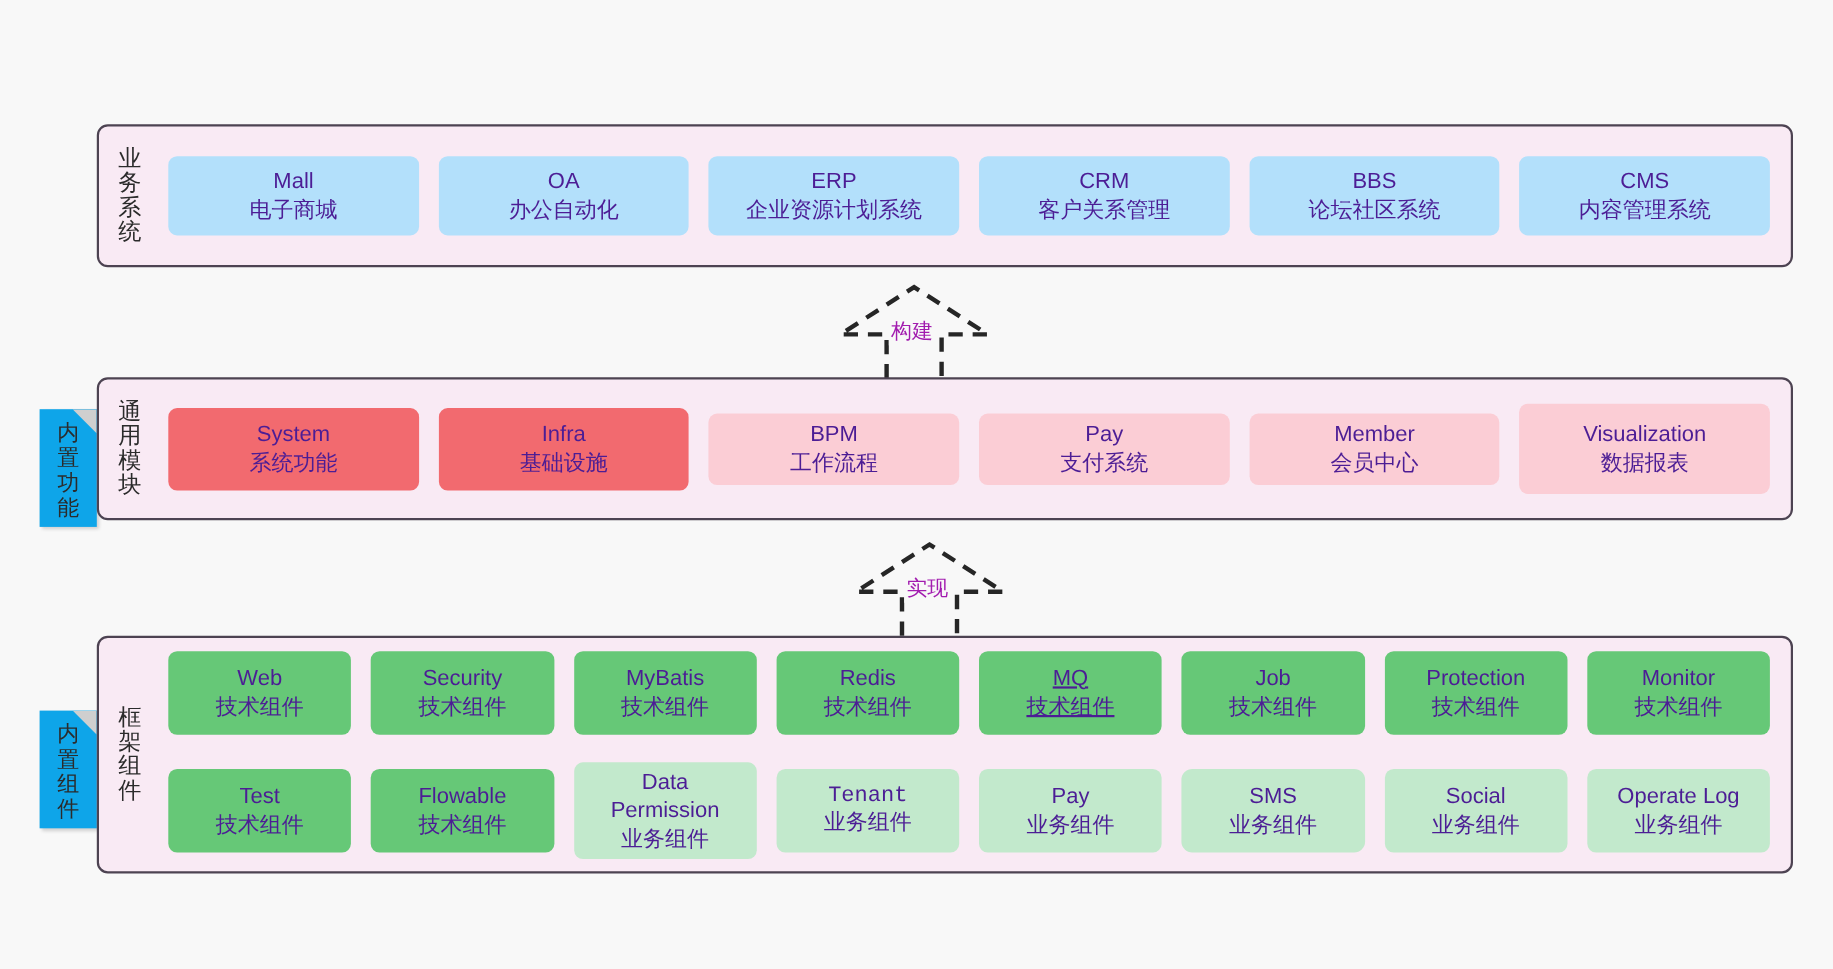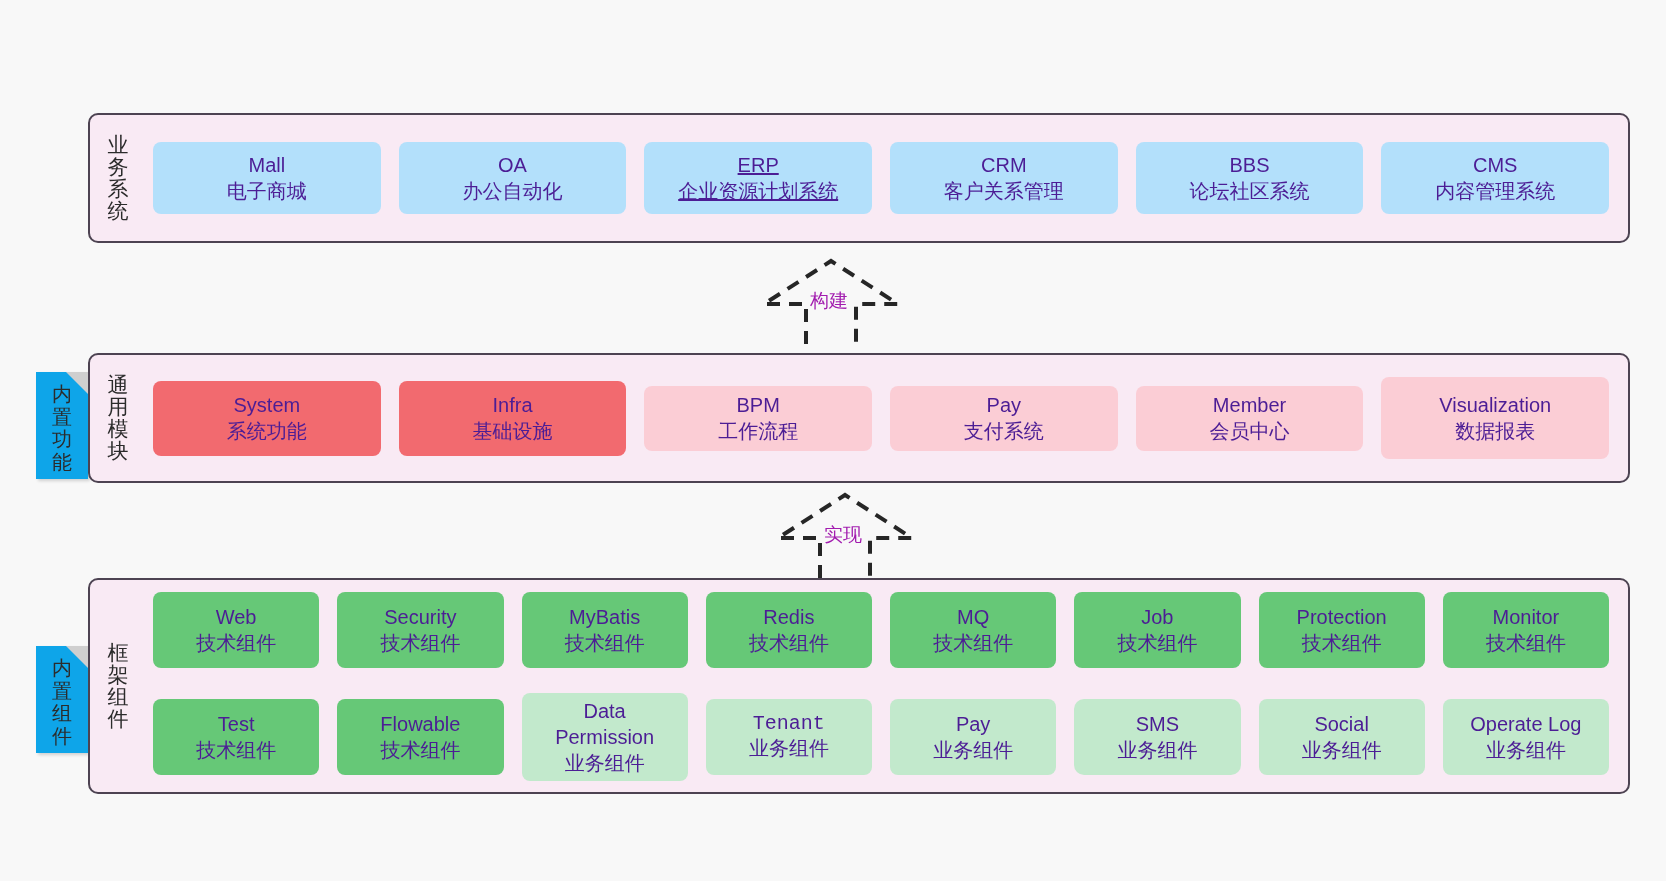--- a/index.html
+++ b/index.html
@@ -163,21 +163,21 @@
           <span class="ln">电子商城</span>
         </div>
       </div>
       <div class="cell">
         <div class="box blue" style="height:72px;">
           <span class="ln">OA</span>
           <span class="ln">办公自动化</span>
         </div>
       </div>
       <div class="cell">
-        <div class="box blue" style="height:72px;text-decoration:underline;">
+        <div class="box blue" style="height:72px;">
           <span class="ln">ERP</span>
           <span class="ln">企业资源计划系统</span>
         </div>
       </div>
       <div class="cell">
         <div class="box blue" style="height:72px;">
           <span class="ln">CRM</span>
           <span class="ln">客户关系管理</span>
         </div>
       </div>
@@ -201,21 +201,21 @@
       <path d="M 48 86 L 48 46 L 6 46 L 73 3 L 140 46 L 98 46 L 98 86" fill="none" stroke="#262626" stroke-width="4" stroke-dasharray="13,9" stroke-linecap="butt" stroke-linejoin="miter"></path>
     </svg>
     <div class="arrow-label" style="left:50px; top:30px;">构建</div>
   </div>
 
   <div class="sticky" style="left:36px; top:372px; width:52px; height:107px;">
     <div class="fold"></div>
     <div class="sticky-text">内置功能</div>
   </div>
 
-  <div class="layer" id="layer-module" style="left:88px; top:353px; width:1542px; height:130px;">
+  <div class="layer" id="layer-module" style="left:88px; top:343px; width:1542px; height:130px;">
     <div class="layer-title">通用模块</div>
     <div class="boxrow">
       <div class="cell">
         <div class="box red" style="height:75px;">
           <span class="ln">System</span>
           <span class="ln">系统功能</span>
         </div>
       </div>
       <div class="cell">
         <div class="box red" style="height:75px;">
@@ -286,21 +286,21 @@
             <span class="ln">技术组件</span>
           </div>
         </div>
         <div class="cell">
           <div class="box green" style="height:76px;">
             <span class="ln">Redis</span>
             <span class="ln">技术组件</span>
           </div>
         </div>
         <div class="cell">
-          <div class="box green" style="height:76px;">
+          <div class="box green" style="height:76px;text-decoration:underline;">
             <span class="ln">MQ</span>
             <span class="ln">技术组件</span>
           </div>
         </div>
         <div class="cell">
           <div class="box green" style="height:76px;">
             <span class="ln">Job</span>
             <span class="ln">技术组件</span>
           </div>
         </div>

